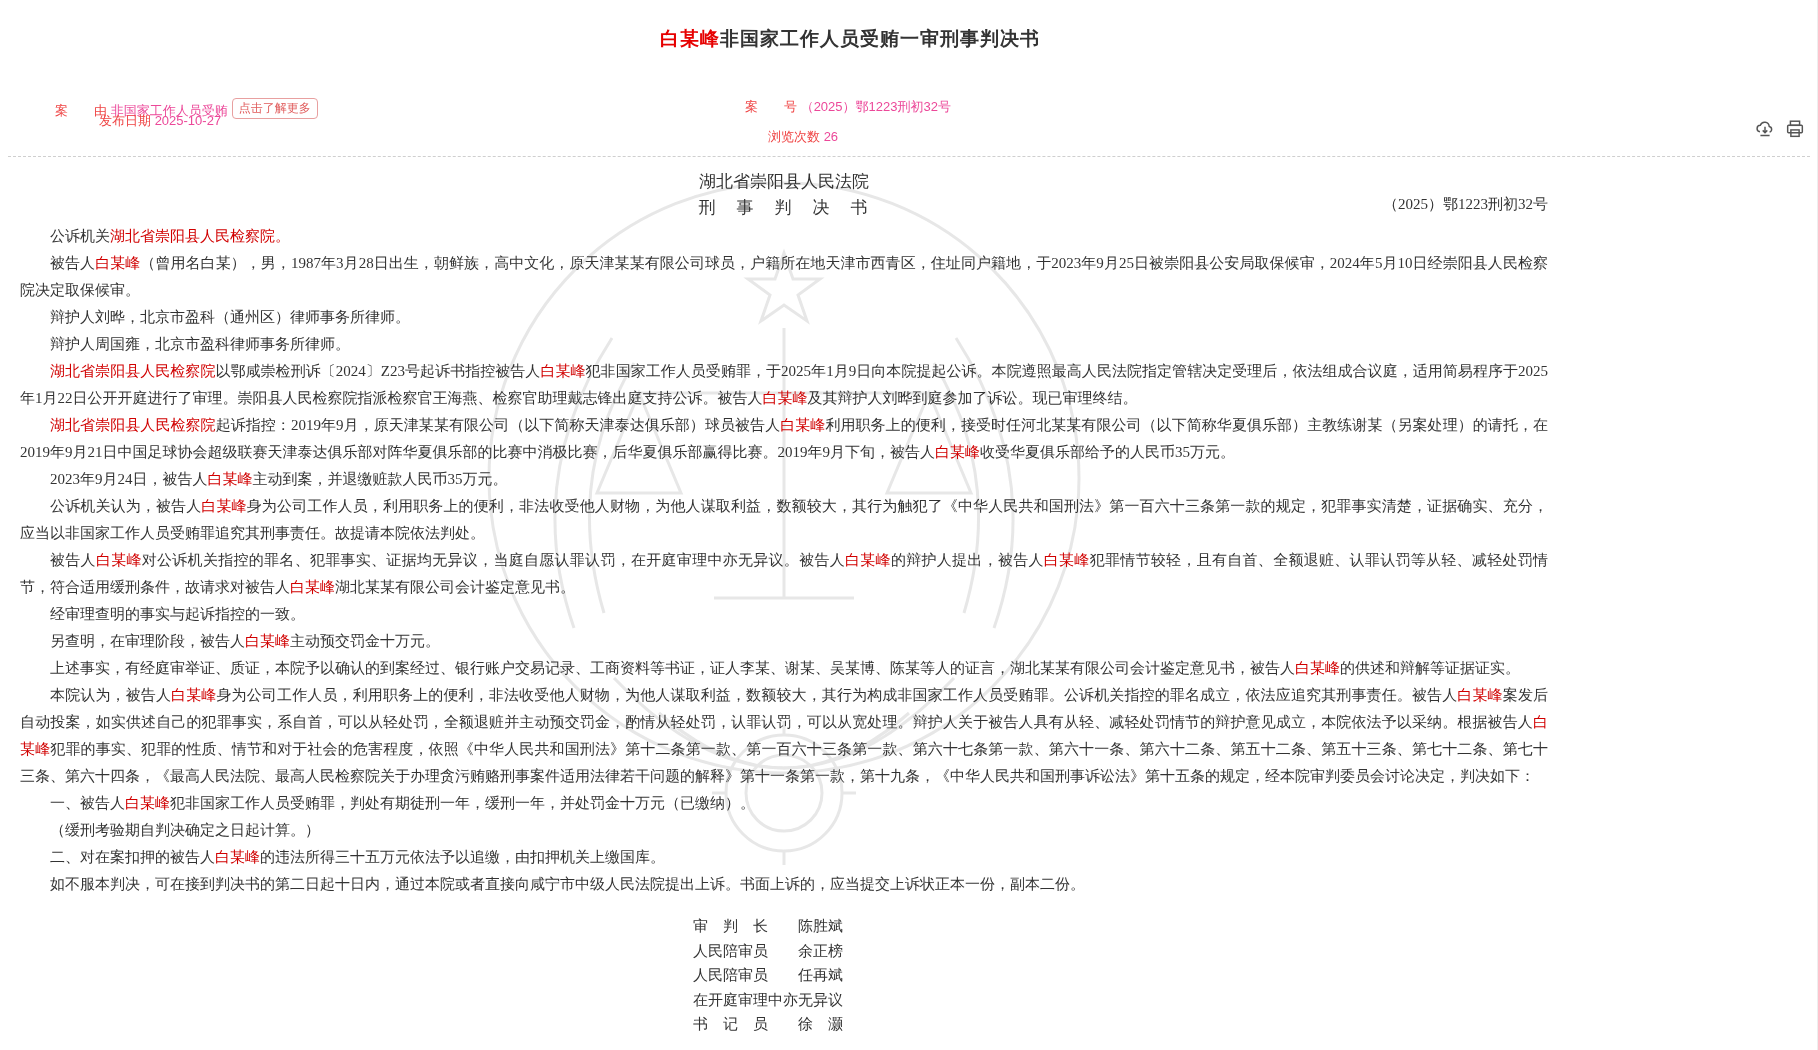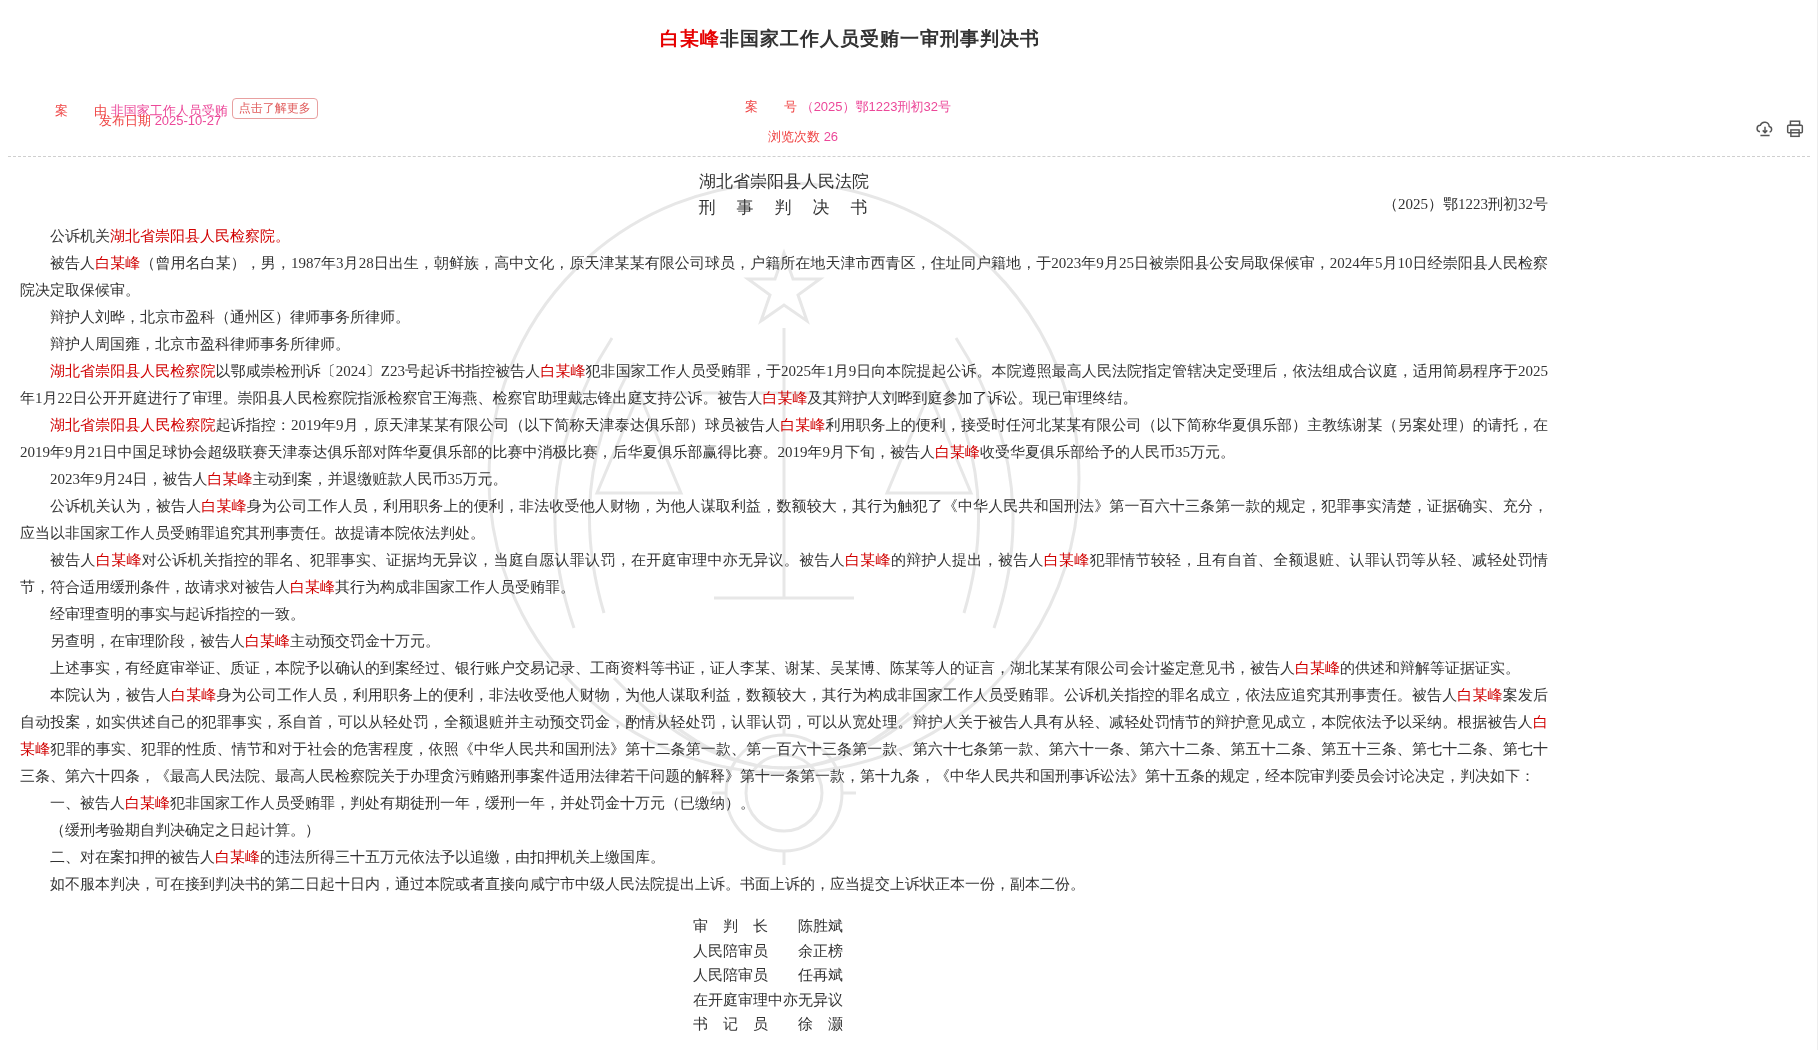--- a/index.html
+++ b/index.html
@@ -121,21 +121,21 @@
 
   <div class="paras">
       <p class="para"><span>公诉机关</span><span class="red">湖北省崇阳县人民检察院。</span></p>
       <p class="para"><span>被告人</span><span class="red">白某峰</span><span>（曾用名白某），男，1987年3月28日出生，朝鲜族，高中文化，原天津某某有限公司球员，户籍所在地天津市西青区，住址同户籍地，于2023年9月25日被崇阳县公安局取保候审，2024年5月10日经崇阳县人民检察院决定取保候审。</span></p>
       <p class="para"><span>辩护人刘晔，北京市盈科（通州区）律师事务所律师。</span></p>
       <p class="para"><span>辩护人周国雍，北京市盈科律师事务所律师。</span></p>
       <p class="para"><span class="red">湖北省崇阳县人民检察院</span><span>以鄂咸崇检刑诉〔2024〕Z23号起诉书指控被告人</span><span class="red">白某峰</span><span>犯非国家工作人员受贿罪，于2025年1月9日向本院提起公诉。本院遵照最高人民法院指定管辖决定受理后，依法组成合议庭，适用简易程序于2025年1月22日公开开庭进行了审理。崇阳县人民检察院指派检察官王海燕、检察官助理戴志锋出庭支持公诉。被告人</span><span class="red">白某峰</span><span>及其辩护人刘晔到庭参加了诉讼。现已审理终结。</span></p>
       <p class="para"><span class="red">湖北省崇阳县人民检察院</span><span>起诉指控：2019年9月，原天津某某有限公司（以下简称天津泰达俱乐部）球员被告人</span><span class="red">白某峰</span><span>利用职务上的便利，接受时任河北某某有限公司（以下简称华夏俱乐部）主教练谢某（另案处理）的请托，在2019年9月21日中国足球协会超级联赛天津泰达俱乐部对阵华夏俱乐部的比赛中消极比赛，后华夏俱乐部赢得比赛。2019年9月下旬，被告人</span><span class="red">白某峰</span><span>收受华夏俱乐部给予的人民币35万元。</span></p>
       <p class="para"><span>2023年9月24日，被告人</span><span class="red">白某峰</span><span>主动到案，并退缴赃款人民币35万元。</span></p>
       <p class="para"><span>公诉机关认为，被告人</span><span class="red">白某峰</span><span>身为公司工作人员，利用职务上的便利，非法收受他人财物，为他人谋取利益，数额较大，其行为触犯了《中华人民共和国刑法》第一百六十三条第一款的规定，犯罪事实清楚，证据确实、充分，应当以非国家工作人员受贿罪追究其刑事责任。故提请本院依法判处。</span></p>
-      <p class="para"><span>被告人</span><span class="red">白某峰</span><span>对公诉机关指控的罪名、犯罪事实、证据均无异议，当庭自愿认罪认罚，在开庭审理中亦无异议。被告人</span><span class="red">白某峰</span><span>的辩护人提出，被告人</span><span class="red">白某峰</span><span>犯罪情节较轻，且有自首、全额退赃、认罪认罚等从轻、减轻处罚情节，符合适用缓刑条件，故请求对被告人</span><span class="red">白某峰</span><span>其行为构成非国家工作人员受贿罪。</span></p>
+      <p class="para"><span>被告人</span><span class="red">白某峰</span><span>对公诉机关指控的罪名、犯罪事实、证据均无异议，当庭自愿认罪认罚，在开庭审理中亦无异议。被告人</span><span class="red">白某峰</span><span>的辩护人提出，被告人</span><span class="red">白某峰</span><span>犯罪情节较轻，且有自首、全额退赃、认罪认罚等从轻、减轻处罚情节，符合适用缓刑条件，故请求对被告人</span><span class="red">白某峰</span><span>湖北某某有限公司会计鉴定意见书。</span></p>
       <p class="para"><span>经审理查明的事实与起诉指控的一致。</span></p>
       <p class="para"><span>另查明，在审理阶段，被告人</span><span class="red">白某峰</span><span>主动预交罚金十万元。</span></p>
       <p class="para"><span>上述事实，有经庭审举证、质证，本院予以确认的到案经过、银行账户交易记录、工商资料等书证，证人李某、谢某、吴某博、陈某等人的证言，湖北某某有限公司会计鉴定意见书，被告人</span><span class="red">白某峰</span><span>的供述和辩解等证据证实。</span></p>
       <p class="para"><span>本院认为，被告人</span><span class="red">白某峰</span><span>身为公司工作人员，利用职务上的便利，非法收受他人财物，为他人谋取利益，数额较大，其行为构成非国家工作人员受贿罪。公诉机关指控的罪名成立，依法应追究其刑事责任。被告人</span><span class="red">白某峰</span><span>案发后自动投案，如实供述自己的犯罪事实，系自首，可以从轻处罚，全额退赃并主动预交罚金，酌情从轻处罚，认罪认罚，可以从宽处理。辩护人关于被告人具有从轻、减轻处罚情节的辩护意见成立，本院依法予以采纳。根据被告人</span><span class="red">白某峰</span><span>犯罪的事实、犯罪的性质、情节和对于社会的危害程度，依照《中华人民共和国刑法》第十二条第一款、第一百六十三条第一款、第六十七条第一款、第六十一条、第六十二条、第五十二条、第五十三条、第七十二条、第七十三条、第六十四条，《最高人民法院、最高人民检察院关于办理贪污贿赂刑事案件适用法律若干问题的解释》第十一条第一款，第十九条，《中华人民共和国刑事诉讼法》第十五条的规定，经本院审判委员会讨论决定，判决如下：</span></p>
       <p class="para"><span>一、被告人</span><span class="red">白某峰</span><span>犯非国家工作人员受贿罪，判处有期徒刑一年，缓刑一年，并处罚金十万元（已缴纳）。</span></p>
       <p class="para"><span>（缓刑考验期自判决确定之日起计算。）</span></p>
       <p class="para"><span>二、对在案扣押的被告人</span><span class="red">白某峰</span><span>的违法所得三十五万元依法予以追缴，由扣押机关上缴国库。</span></p>
       <p class="para"><span>如不服本判决，可在接到判决书的第二日起十日内，通过本院或者直接向咸宁市中级人民法院提出上诉。书面上诉的，应当提交上诉状正本一份，副本二份。</span></p>
     </div>
 

